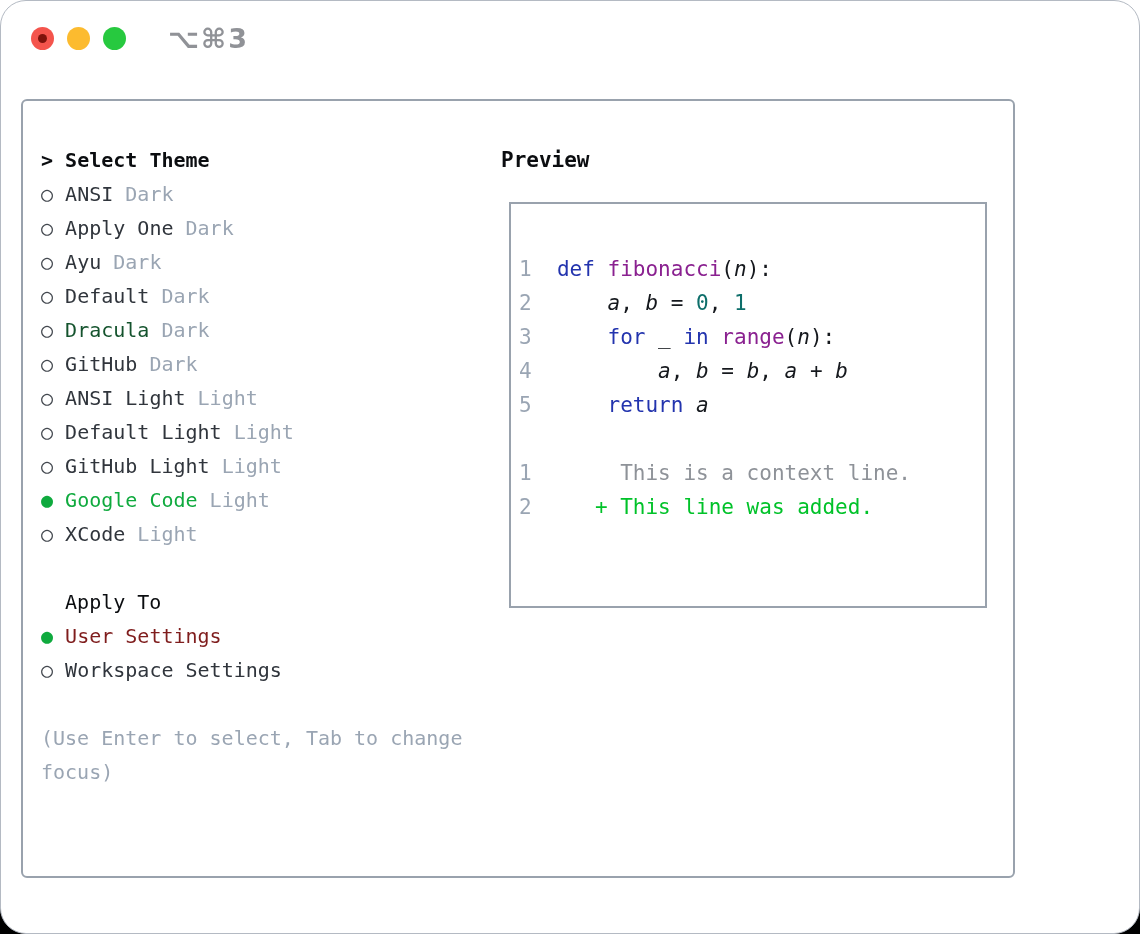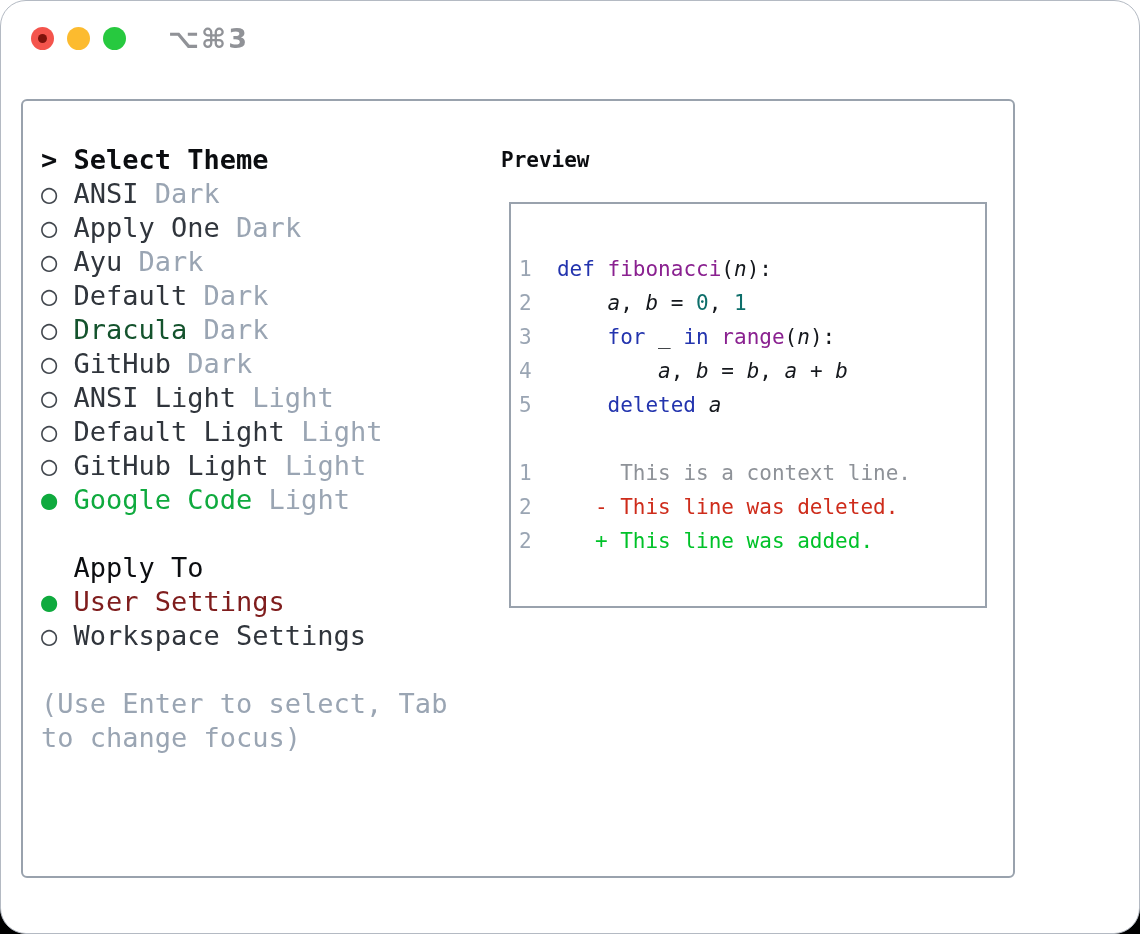--- a/index.html
+++ b/index.html
@@ -31,21 +31,21 @@
     font-size:27px; font-weight:bold; color:#909297; letter-spacing:2px;
   }
   
   .panel {
     position:absolute; left:20px; top:98px; width:994px; height:779px;
     border:2px solid #99a2ad; border-radius:6px; background:#ffffff;
   }
   
   .left-col {
     position:absolute; left:18px; top:42px; width:434px;
-    font-size:27px; line-height:34px; color:#30353c;
+    font-size:20px; line-height:34px; color:#30353c;
   }
   .row { white-space:pre; height:34px; }
   .row.header { font-weight:bold; color:#0b0d10; }
   .spacer { height:34px; }
   .apply-header { color:#0b0d10; padding-left:2ch; height:34px; white-space:pre; }
   .help {
     color:#9aa5b3; white-space:normal; width:434px;
   }
   
   .preview-title {
@@ -81,20 +81,21 @@
           <div class="row"><span style="color: rgb(67, 72, 79);">○</span> <span style="color: rgb(48, 53, 60);">ANSI</span> <span style="color: rgb(154, 165, 179);">Dark</span></div>
           <div class="row"><span style="color: rgb(67, 72, 79);">○</span> <span style="color: rgb(48, 53, 60);">Apply One</span> <span style="color: rgb(154, 165, 179);">Dark</span></div>
           <div class="row"><span style="color: rgb(67, 72, 79);">○</span> <span style="color: rgb(48, 53, 60);">Ayu</span> <span style="color: rgb(154, 165, 179);">Dark</span></div>
           <div class="row"><span style="color: rgb(67, 72, 79);">○</span> <span style="color: rgb(48, 53, 60);">Default</span> <span style="color: rgb(154, 165, 179);">Dark</span></div>
           <div class="row"><span style="color: rgb(67, 72, 79);">○</span> <span style="color: #14532d;">Dracula</span> <span style="color: rgb(154, 165, 179);">Dark</span></div>
           <div class="row"><span style="color: rgb(67, 72, 79);">○</span> <span style="color: rgb(48, 53, 60);">GitHub</span> <span style="color: rgb(154, 165, 179);">Dark</span></div>
           <div class="row"><span style="color: rgb(67, 72, 79);">○</span> <span style="color: rgb(48, 53, 60);">ANSI Light</span> <span style="color: rgb(154, 165, 179);">Light</span></div>
           <div class="row"><span style="color: rgb(67, 72, 79);">○</span> <span style="color: rgb(48, 53, 60);">Default Light</span> <span style="color: rgb(154, 165, 179);">Light</span></div>
           <div class="row"><span style="color: rgb(67, 72, 79);">○</span> <span style="color: rgb(48, 53, 60);">GitHub Light</span> <span style="color: rgb(154, 165, 179);">Light</span></div>
           <div class="row"><span style="color: rgb(15, 170, 62);">●</span> <span style="color: rgb(15, 170, 62);">Google Code</span> <span style="color: rgb(154, 165, 179);">Light</span></div>
+          <div class="row"><span style="color: rgb(67, 72, 79);">○</span> <span style="color: rgb(48, 53, 60);">XCode</span> <span style="color: rgb(154, 165, 179);">Light</span></div>
         </div>
 
       <div class="spacer"></div>
 
       <div class="apply-header">Apply To</div>
 
       <div id="apply-list">
           <div class="row"><span style="color: rgb(15, 170, 62);">●</span> <span style="color: #7f1d1d;">User Settings</span></div>
           <div class="row"><span style="color: rgb(67, 72, 79);">○</span> <span style="color: rgb(48, 53, 60);">Workspace Settings</span></div>
         </div>
@@ -105,22 +106,21 @@
     </div>
 
     <div class="preview-title">Preview</div>
 
     <div class="preview-box">
       <div id="code-lines">
           <div class="code-line"><span class="tok" style="color: rgb(154, 165, 179);">1</span><span class="tok" style="color: rgb(21, 24, 29);">  </span><span class="tok" style="color: rgb(35, 52, 174);">def</span><span class="tok" style="color: rgb(21, 24, 29);"> </span><span class="tok" style="color: rgb(138, 33, 144);">fibonacci</span><span class="tok" style="color: rgb(21, 24, 29);">(</span><span class="tok" style="color: rgb(21, 24, 29); font-style: italic;">n</span><span class="tok" style="color: rgb(21, 24, 29);">):</span></div>
           <div class="code-line"><span class="tok" style="color: rgb(154, 165, 179);">2</span><span class="tok" style="color: rgb(21, 24, 29);">      </span><span class="tok" style="color: rgb(21, 24, 29); font-style: italic;">a</span><span class="tok" style="color: rgb(21, 24, 29);">, </span><span class="tok" style="color: rgb(21, 24, 29); font-style: italic;">b</span><span class="tok" style="color: rgb(21, 24, 29);"> = </span><span class="tok" style="color: rgb(13, 110, 106);">0</span><span class="tok" style="color: rgb(21, 24, 29);">, </span><span class="tok" style="color: rgb(13, 110, 106);">1</span></div>
           <div class="code-line"><span class="tok" style="color: rgb(154, 165, 179);">3</span><span class="tok" style="color: rgb(21, 24, 29);">      </span><span class="tok" style="color: rgb(35, 52, 174);">for</span><span class="tok" style="color: rgb(21, 24, 29);"> _ </span><span class="tok" style="color: rgb(35, 52, 174);">in</span><span class="tok" style="color: rgb(21, 24, 29);"> </span><span class="tok" style="color: rgb(138, 33, 144);">range</span><span class="tok" style="color: rgb(21, 24, 29);">(</span><span class="tok" style="color: rgb(21, 24, 29); font-style: italic;">n</span><span class="tok" style="color: rgb(21, 24, 29);">):</span></div>
           <div class="code-line"><span class="tok" style="color: rgb(154, 165, 179);">4</span><span class="tok" style="color: rgb(21, 24, 29);">          </span><span class="tok" style="color: rgb(21, 24, 29); font-style: italic;">a</span><span class="tok" style="color: rgb(21, 24, 29);">, </span><span class="tok" style="color: rgb(21, 24, 29); font-style: italic;">b</span><span class="tok" style="color: rgb(21, 24, 29);"> = </span><span class="tok" style="color: rgb(21, 24, 29); font-style: italic;">b</span><span class="tok" style="color: rgb(21, 24, 29);">, </span><span class="tok" style="color: rgb(21, 24, 29); font-style: italic;">a</span><span class="tok" style="color: rgb(21, 24, 29);"> + </span><span class="tok" style="color: rgb(21, 24, 29); font-style: italic;">b</span></div>
-          <div class="code-line"><span class="tok" style="color: rgb(154, 165, 179);">5</span><span class="tok" style="color: rgb(21, 24, 29);">      </span><span class="tok" style="color: rgb(35, 52, 174);">deleted</span><span class="tok" style="color: rgb(21, 24, 29);"> </span><span class="tok" style="color: rgb(21, 24, 29); font-style: italic;">a</span></div>
+          <div class="code-line"><span class="tok" style="color: rgb(154, 165, 179);">5</span><span class="tok" style="color: rgb(21, 24, 29);">      </span><span class="tok" style="color: rgb(35, 52, 174);">return</span><span class="tok" style="color: rgb(21, 24, 29);"> </span><span class="tok" style="color: rgb(21, 24, 29); font-style: italic;">a</span></div>
           <div class="code-line"></div>
           <div class="code-line"><span class="tok" style="color: rgb(154, 165, 179);">1</span><span class="tok" style="color: rgb(21, 24, 29);">       </span><span class="tok" style="color: rgb(142, 146, 152);">This is a context line.</span></div>
-          <div class="code-line"><span class="tok" style="color: rgb(154, 165, 179);">2</span><span class="tok" style="color: rgb(21, 24, 29);">     </span><span class="tok" style="color: rgb(206, 44, 27);">- This line was deleted.</span></div>
           <div class="code-line"><span class="tok" style="color: rgb(154, 165, 179);">2</span><span class="tok" style="color: rgb(21, 24, 29);">     </span><span class="tok" style="color: rgb(0, 194, 41);">+ This line was added.</span></div>
         </div>
     </div>
 
   </div>
 </div>
 
 </body></html>

